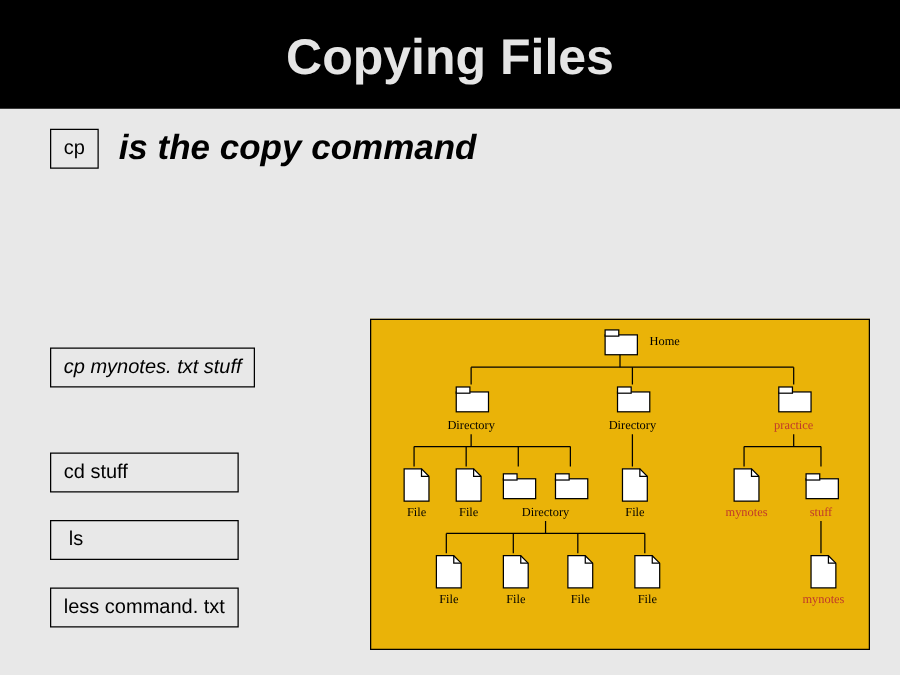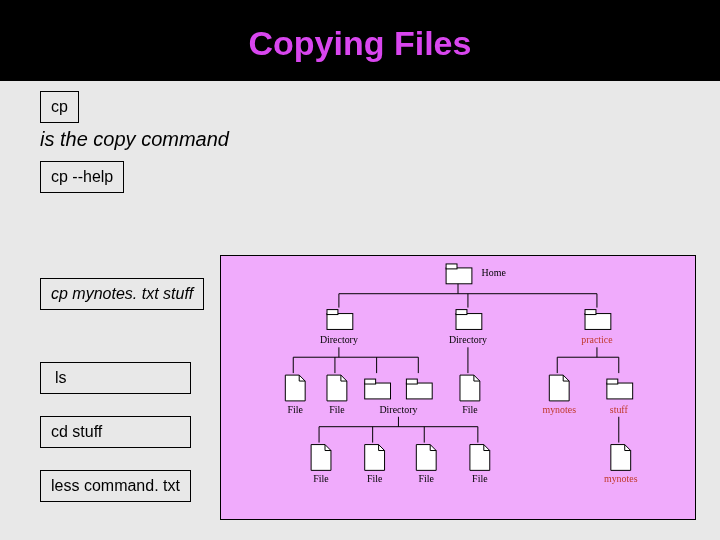--- a/index.html
+++ b/index.html
@@ -6,50 +6,50 @@
   body {
     width: 720px;
     height: 540px;
     background: #e8e8e8;
     font-family: Arial, Helvetica, sans-serif;
     position: relative;
     overflow: hidden;
   }
   .header {
     background: #000;
-    color: #d946ef;
+    color: #e5e5e5;
     text-align: center;
-    font-size: 34px;
+    font-size: 40px;
     font-weight: bold;
     padding: 24px 0 18px 0;
   }
   .body-area {
     position: relative;
     padding: 10px 30px 10px 40px;
   }
   .row {
     display: flex;
-    align-items: flex-start;
+    align-items: flex-end;
     margin-bottom: 8px;
-    flex-direction: column;
   }
   .cmd-box {
     border: 1px solid #000;
     background: #e8e8e8;
     padding: 6px 10px;
     font-family: Arial, sans-serif;
     font-size: 16px;
     display: inline-block;
     margin-right: 16px;
   }
   .desc {
-    font-size: 20px;
+    font-size: 28px;
     font-style: italic;
     line-height: 1.2;
     padding-top: 4px;
+    font-weight: bold;
   }
   .left-cmds {
     position: absolute;
     left: 40px;
     top: 290px;
     display: flex;
     flex-direction: column;
     gap: 22px;
   }
   .cmd-wide {
@@ -58,23 +58,23 @@
     top: 278px;
     border: 1px solid #000;
     padding: 6px 10px;
     font-size: 16px;
     font-style: italic;
   }
   .diagram {
     position: absolute;
     right: 24px;
     top: 255px;
-    width: 476px;
+    width: 400px;
     height: 265px;
-    background: #f0abfc;
+    background: #eab308;
     border: 1px solid #000;
   }
   svg.tree { width: 100%; height: 100%; display: block; }
   .lbl { font-family: "Times New Roman", serif; font-size: 10px; fill: #000; text-anchor: middle; }
   .lbl-red { font-family: "Times New Roman", serif; font-size: 10px; fill: #c0392b; text-anchor: middle; }
   .folder-body { fill: #fff; stroke: #000; stroke-width: 1; }
   .file-body { fill: #fff; stroke: #000; stroke-width: 1; }
   .conn { stroke: #000; stroke-width: 1; fill: none; }
 </style>
 </head>
@@ -87,37 +87,34 @@
 <div class="body-area">
 
   <div class="row">
     <div class="cmd-box">
       <span>cp</span>
     </div>
     <div class="desc">is the copy command</div>
   </div>
 
   <div class="row" style="margin-top:10px">
-    <div class="cmd-box">
-      <span>cp   --help</span>
-    </div>
   </div>
 
 </div>
 
 <div class="cmd-wide">
   <span>cp   mynotes. txt   stuff</span>
 </div>
 
 <div class="left-cmds" style="top:362px">
+  <div class="cmd-box" style="margin-right:0">
+    <span>cd  stuff</span>
+  </div>
   <div class="cmd-box" style="margin-right:0; padding-left:14px; padding-right:20px">
     <span>ls</span>
-  </div>
-  <div class="cmd-box" style="margin-right:0">
-    <span>cd  stuff</span>
   </div>
   <div class="cmd-box" style="margin-right:0">
     <span>less   command. txt</span>
   </div>
 </div>
 
 <div class="diagram">
 <svg class="tree" viewBox="0 0 400 265">
   <defs>
     <g id="folder">

